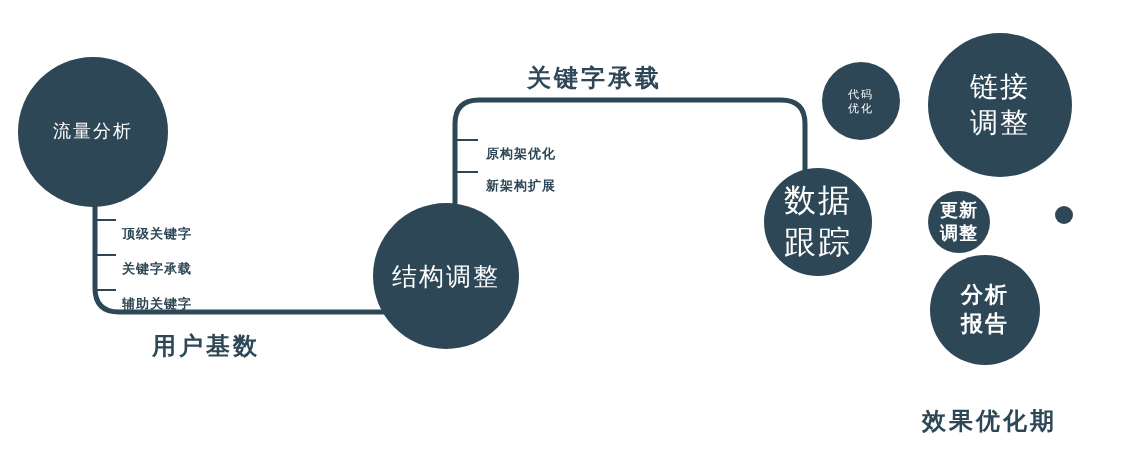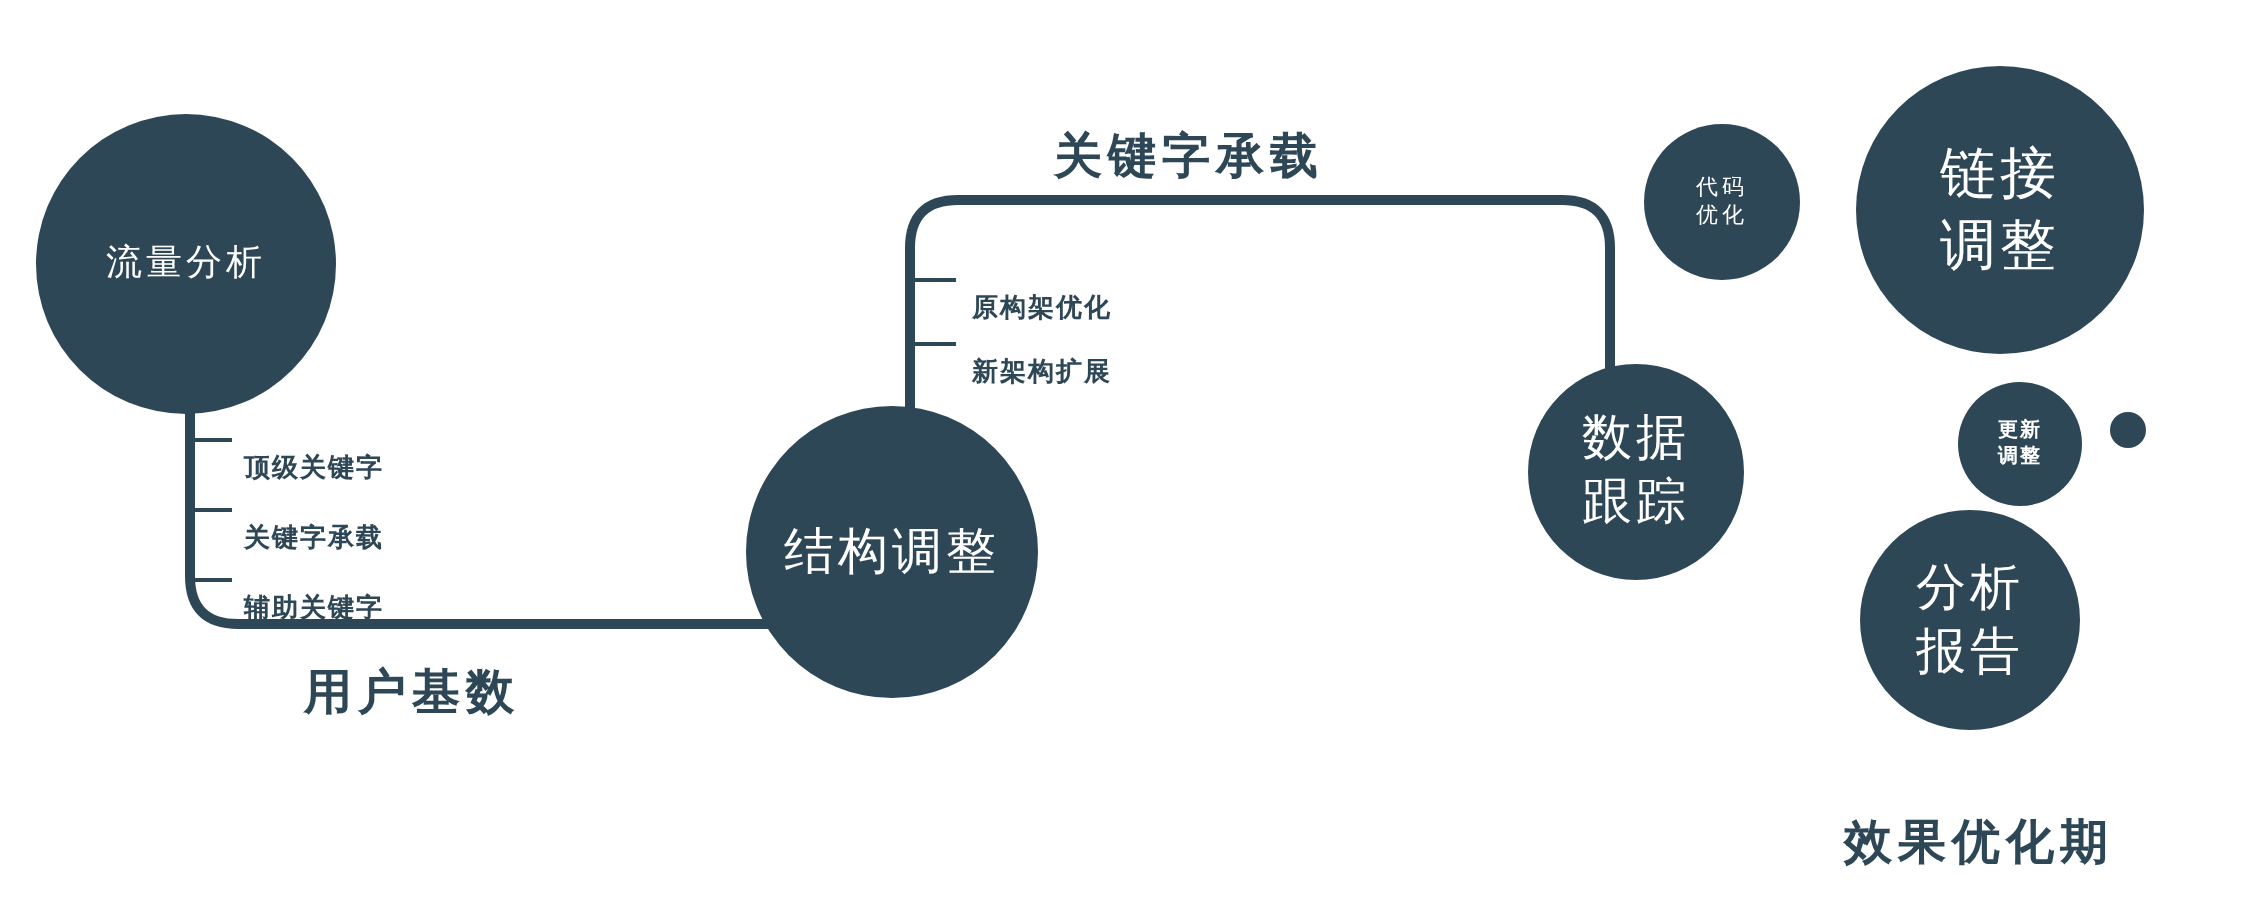--- a/index.html
+++ b/index.html
@@ -20,25 +20,25 @@
     flex-direction:column;
     align-items:center;
     justify-content:center;
     text-align:center;
     letter-spacing:2px;
     line-height:1.3;
   }
   .node span{display:block;}
   .node-traffic      {left:18px;  top:57px;  width:150px;height:150px;font-size:18px;font-weight:500;}
   .node-structure    {left:373px; top:203px; width:146px;height:146px;font-size:25px;font-weight:500;align-items:center;}
-  .node-data         {left:764px; top:182px; width:108px;height:108px;font-size:25px;font-weight:500;font-family:Liberation Serif, serif;}
+  .node-data         {left:764px; top:168px; width:108px;height:108px;font-size:32px;font-weight:500;}
   .node-code         {left:822px; top:62px;  width:78px; height:78px; font-size:11px;font-weight:500;}
   .node-link         {left:928px; top:33px;  width:144px;height:144px;font-size:28px;font-weight:500;}
-  .node-update       {left:979px; top:191px; width:62px; height:62px; font-size:10px;font-weight:600;letter-spacing:1px;}
-  .node-report       {left:930px; top:255px; width:110px;height:110px;font-size:25px;font-weight:400;}
+  .node-update       {left:928px; top:191px; width:62px; height:62px; font-size:18px;font-weight:600;letter-spacing:1px;}
+  .node-report       {left:930px; top:255px; width:110px;height:110px;font-size:22px;font-weight:700;}
   .node-dot          {left:1055px;top:206px; width:18px; height:18px;}
   .edge-label{
     position:absolute;
     color:#2e4756;
     font-weight:700;
     font-size:24px;
     letter-spacing:3px;
     white-space:nowrap;
   }
   .label-keyword-carry{left:527px;top:62px;}

